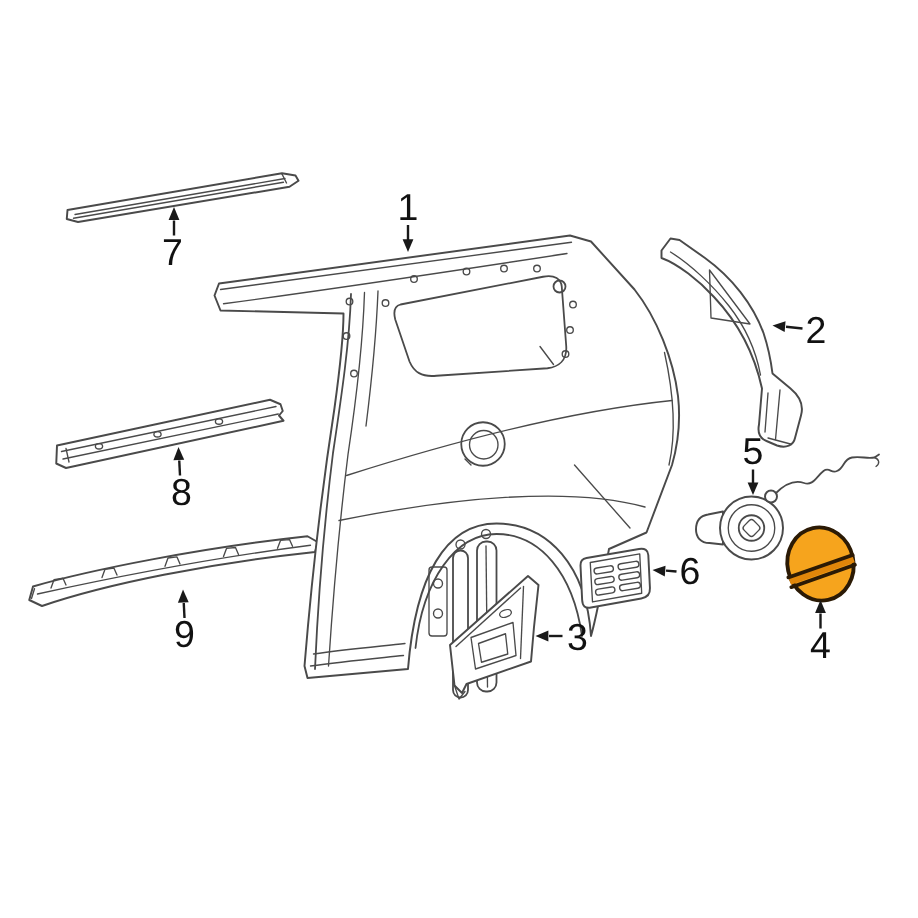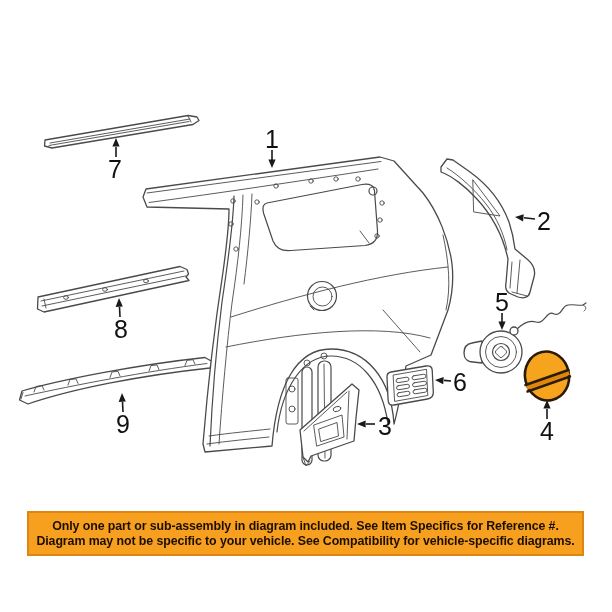--- a/index.html
+++ b/index.html
@@ -237,18 +237,14 @@
   <div class="part-label" style="left:272px;top:139px">1</div>
   <div class="part-label" style="left:544px;top:221px">2</div>
   <div class="part-label" style="left:385px;top:426px">3</div>
   <div class="part-label" style="left:547px;top:431px">4</div>
   <div class="part-label" style="left:502px;top:302px">5</div>
   <div class="part-label" style="left:460px;top:382px">6</div>
   <div class="part-label" style="left:115px;top:169px">7</div>
   <div class="part-label" style="left:121px;top:329px">8</div>
   <div class="part-label" style="left:123px;top:424px">9</div>
 
-  <div class="banner">
-    <div class="bline">Only one part or sub-assembly in diagram included. See Item Specifics for Reference #.</div>
-    <div class="bline">Diagram may not be specific to your vehicle. See Compatibility for vehicle-specific diagrams.</div>
-  </div>
 
 </div>
 
 </body></html>

